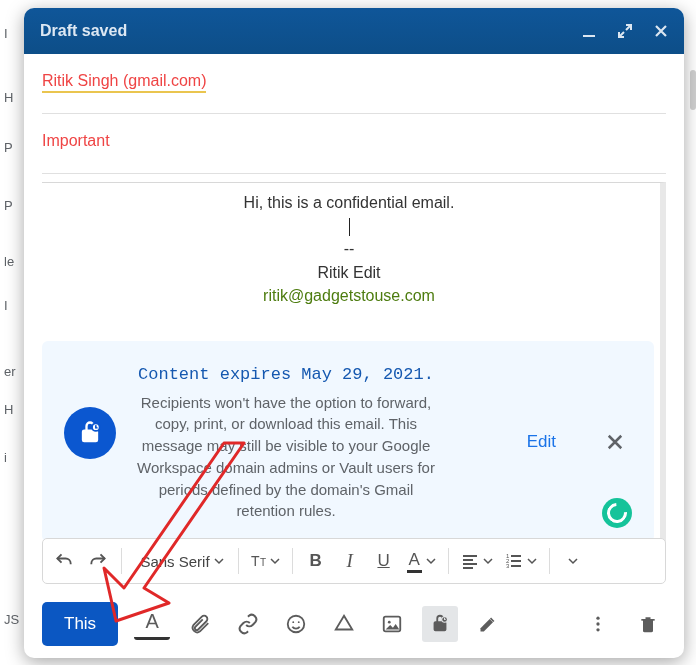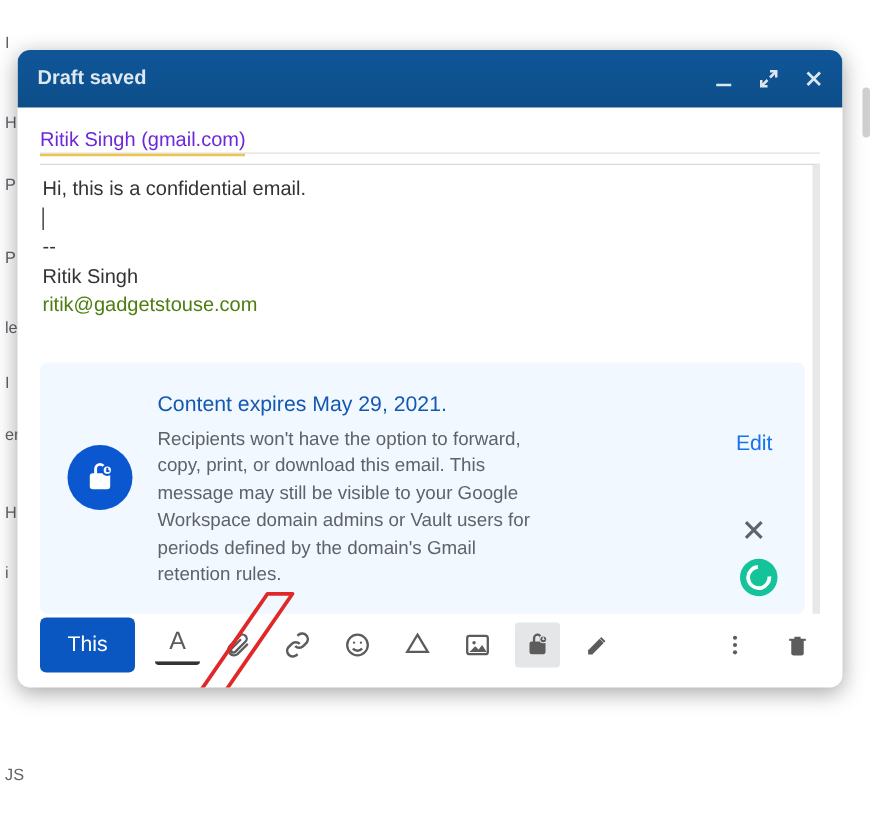--- a/index.html
+++ b/index.html
@@ -15,28 +15,27 @@
     position: absolute;
     left: 0; top: 0;
     width: 18px;
     height: 665px;
     color: #5f6368;
     font-size: 13px;
   }
   .sidebar-letters span { display:block; position:absolute; left:4px; }
   .compose {
     position: absolute;
-    left: 14px; top: 8px;
+    left: 24px; top: 8px;
     width: 660px;
-    height: 510px;
+    height: 650px;
     background: #fff;
     border-radius: 10px;
     box-shadow: 0 4px 18px rgba(0,0,0,0.35);
     overflow: hidden;
-    margin-top: 32px;
   }
   .right-edge { position:absolute; right:0; top:70px; width:6px; height:40px; background:#d0d0d0; border-radius:3px; }
   .header {
     background: #0d4f8b;
     background: linear-gradient(#0f5699,#0d4e88);
     height: 46px;
     display: flex;
     align-items: center;
     padding: 0 14px 0 16px;
     color: #e8eef5;
@@ -45,40 +44,41 @@
     flex: 1;
     font-size: 16px;
     font-weight: bold;
     color: #dde8f3;
   }
   .header-actions { display:flex; gap:18px; align-items:center; }
   .header-actions .ico { width:18px; height:18px; display:flex; align-items:center; justify-content:center; cursor:pointer; color:#dbe6f1; }
   .field-row {
     margin: 18px 18px 0;
     border-bottom: 1px solid #e0e0e0;
-    padding-bottom: 0;
+    padding-bottom: 23px;
     font-size: 16px;
-    color: #6d28d9;
+    color: #ef4444;
   }
   .recipient-chip {
     border-bottom: 2px solid #eac54f;
     padding-bottom: 2px;
   }
   .body-area {
     margin: 8px 18px 0;
     border: 1px solid #d8d8d8;
     border-right: none;
     border-bottom: none;
     border-left: none;
     padding: 8px 6px 0 2px;
     font-size: 16px;
     color: #333;
     height: 360px;
     border-right: 6px solid #e8e8e8;
     position: relative;
+    text-align: center;
   }
   .body-text div { line-height: 1.45; }
   .sig-link { color: #4d7c0f; }
   .cursor { display:inline-block; width:1px; height:18px; background:#222; vertical-align:middle; }
   .confidential-card {
     position: absolute;
     left: 0; right: 6px; bottom: 0;
     background: #f1f8ff;
     border-radius: 6px;
     padding: 22px 18px 20px 22px;
@@ -87,22 +87,22 @@
   }
   .conf-icon {
     width: 52px; height: 52px;
     background: #0b57d0;
     border-radius: 50%;
     display:flex; align-items:center; justify-content:center;
     margin-top: 44px;
     flex-shrink:0;
   }
   .conf-text { flex: 1; font-size: 15px; color:#5f6368; line-height:1.45; max-width:300px; }
-  .conf-title { color:#1558b0; font-size:17px; margin-bottom:4px; }
-  .conf-actions { display:flex; align-items:center; gap:46px; margin-left:auto; align-self:center; padding-right:8px;flex-direction:column;}
+  .conf-title { color:#1558b0; font-size:17px; margin-bottom:4px;font-family:Liberation Mono, monospace; }
+  .conf-actions { display:flex; align-items:center; gap:46px; margin-left:auto; align-self:center; padding-right:8px;}
   .edit-btn { color:#1a73e8; font-size:17px; font-weight:500; cursor:pointer; }
   .close-conf { width:26px; height:26px; color:#5f6368; cursor:pointer; display:flex;align-items:center;justify-content:center;}
   .grammarly { position:absolute; right:22px; bottom:14px; width:30px;height:30px;border-radius:50%; background:#15c39a; display:flex;align-items:center;justify-content:center;}
   .grammarly::after{ content:""; width:14px;height:14px;border:3px solid #fff;border-right-color:transparent;border-radius:50%; transform:rotate(-50deg);}
   .format-bar {
     position:absolute; left:18px; right:18px; top:530px;
     height:46px;
     border:1px solid #d8d8d8;
     border-radius:5px;
     background:#fff;
@@ -157,21 +157,21 @@
 </head>
 <body>
 
 <div class="sidebar-letters">
   <span style="top:26px">I</span>
   <span style="top:90px">H</span>
   <span style="top:140px">P</span>
   <span style="top:198px">P</span>
   <span style="top:254px">le</span>
   <span style="top:298px">I</span>
-  <span style="top:340px">er</span>
+  <span style="top:364px">er</span>
   <span style="top:402px">H</span>
   <span style="top:450px">i</span>
   <span style="top:612px">JS</span>
 </div>
 <div class="right-edge"></div>
 
 <div class="compose">
 
   <div class="header">
     <div class="header-title">Draft saved</div>
@@ -192,27 +192,30 @@
             <path d="M3 3l10 10M13 3L3 13"></path>
           </svg>
       </span>
     </div>
   </div>
 
   <div class="field-row">
     <span class="recipient-chip">Ritik Singh (gmail.com)</span>
   </div>
 
+  <div class="field-row">
+    <span>Important</span>
+  </div>
 
   <div class="body-area">
     <div class="body-text">
       <div>Hi, this is a confidential email.</div>
       <div><span class="cursor"></span></div>
       <div>--</div>
-      <div>Ritik Singh</div>
+      <div>Ritik Edit</div>
       <div class="sig-link">ritik@gadgetstouse.com</div>
     </div>
 
     <div class="confidential-card">
       <div class="conf-icon">
         <svg width="28" height="28" viewBox="0 0 24 24" fill="#fff">
             <path d="M12 2a4 4 0 00-4 4v3H7a2 2 0 00-2 2v7a2 2 0 002 2h10a2 2 0 002-2v-7a2 2 0 00-2-2h-1V6a4 4 0 00-4-4zm-2 7V6a2 2 0 114 0v3h-4z"></path>
             <circle cx="17" cy="7" r="4" fill="#0b57d0"></circle>
             <path d="M17 4.5a2.5 2.5 0 100 5 2.5 2.5 0 000-5z" fill="#fff"></path>
             <rect x="16.3" y="5.3" width="1.4" height="2.4" fill="#0b57d0"></rect>

